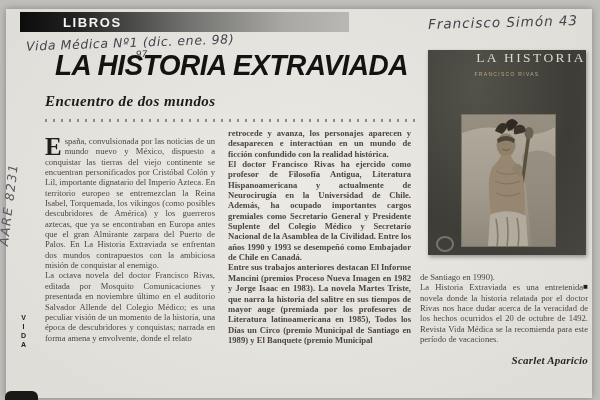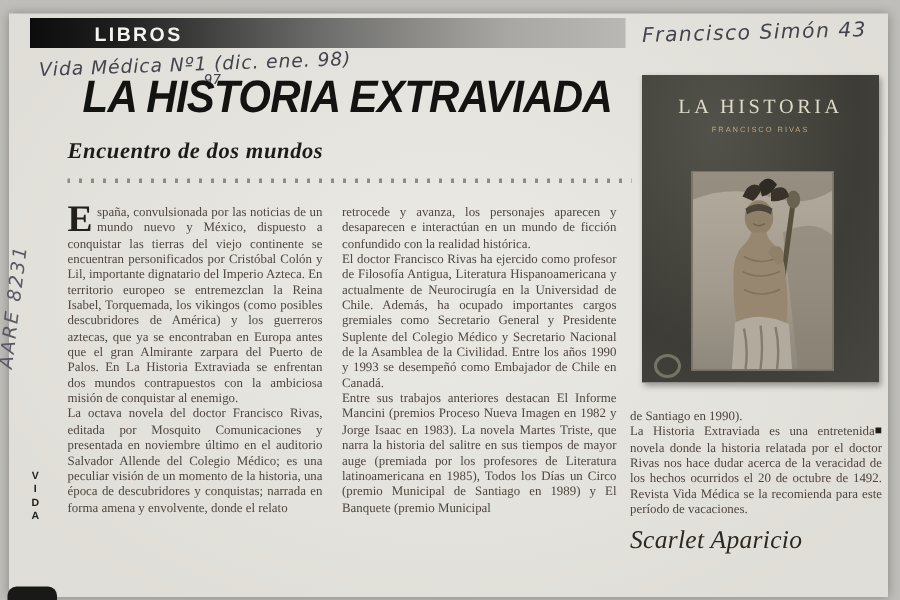--- a/index.html
+++ b/index.html
@@ -4,21 +4,21 @@
 <style>
   html,body{margin:0;padding:0;}
   .scan{position:relative;width:600px;height:400px;background:#bfbeba;overflow:hidden;
         font-family:"Liberation Serif",serif;}
   .page{position:absolute;left:6px;top:9px;width:586px;height:389px;background:#eae8e2;
         box-shadow:0 0 7px rgba(0,0,0,.30);}
   .page::after{content:"";position:absolute;inset:0;pointer-events:none;
         background:radial-gradient(ellipse at 50% 45%, rgba(255,255,255,.06), rgba(60,55,45,.06) 85%);}
 
   
-  .hbar{position:absolute;left:20px;top:12px;width:397px;height:20px;
+  .hbar{position:absolute;left:20px;top:12px;width:329px;height:20px;
         background:linear-gradient(90deg,#0c0c0c 0%,#1f1f1f 15%,#6f6f6d 50%,#a8a7a3 80%,#b9b8b4 100%);
         display:flex;align-items:center;}
   .hbar .lbl{margin-left:43px;color:#f4f4f1;font-family:"Liberation Sans",sans-serif;
         font-weight:800;font-size:13px;letter-spacing:1.6px;}
 
   
   .hw{position:absolute;font-family:"DejaVu Sans",sans-serif;font-style:italic;color:#44434e;}
   .hw1{left:26px;top:35px;font-size:12.5px;letter-spacing:.6px;transform:rotate(-2deg);white-space:nowrap;}
   .hw1sub{left:136px;top:49px;font-size:9px;transform:rotate(-2deg);}
   .hw2{left:428px;top:14px;font-size:13.5px;letter-spacing:1px;transform:rotate(-1.5deg);white-space:nowrap;}
@@ -32,42 +32,42 @@
   .subtitle{position:absolute;left:45px;top:93px;font-family:"Liberation Serif",serif;
         font-weight:bold;font-style:italic;font-size:15px;color:#1d1c19;letter-spacing:.4px;}
   .dotrule{position:absolute;left:45px;top:119px;width:376px;height:3px;
         background:repeating-linear-gradient(90deg,#8d8b84 0 2px,transparent 2px 8px);}
 
   
   .col{position:absolute;font-size:8.6px;line-height:10.35px;color:#4e463f;
         text-align:justify;font-family:"Liberation Serif",serif;}
   .col p{margin:0;}
   .c1{left:45px;top:136px;width:170px;}
-  .c2{left:228px;top:136px;width:183px;}
+  .c2{left:228px;top:128px;width:183px;font-weight:bold;}
   .c3{left:420px;top:272px;width:168px;}
   .dropcap{float:left;font-size:25px;line-height:19px;font-weight:bold;color:#23201c;
         padding:1px 3px 0 0;}
   .endmark{float:right;font-size:8px;color:#1e1d1a;line-height:10.35px;}
-  .byline{margin-top:11px;text-align:left;font-weight:normal;font-style:italic;
-        font-size:17px;color:#2b2721;letter-spacing:.2px;}
+  .byline{margin-top:11px;text-align:right;font-weight:bold;font-style:italic;
+        font-size:11px;color:#2b2721;letter-spacing:.2px;}
 
   
   .vida{position:absolute;left:20px;top:314px;writing-mode:vertical-rl;text-orientation:upright;
         font-family:"Liberation Sans",sans-serif;font-size:7px;font-weight:bold;color:#21211f;
         letter-spacing:2px;}
   .tab{position:absolute;left:5px;top:391px;width:33px;height:9px;background:#191918;
         border-radius:6px 6px 0 0;}
 
   
   .cover{position:absolute;left:428px;top:50px;width:158px;height:205px;
         background:radial-gradient(ellipse at 30% 18%,#53524a,#3d3c36 62%,#474640);
         box-shadow:1px 2px 4px rgba(0,0,0,.35);}
   .cover .t{font-family:"Liberation Serif",serif;text-align:center;color:#ded9c9;
         font-size:13.5px;letter-spacing:2.4px;line-height:16px;}
-  .cover .t1{padding-top:13px;}
+  .cover .t1{text-align:right;}
   .cover .auth{text-align:center;font-family:"Liberation Sans",sans-serif;font-size:5px;
         color:#bda67e;letter-spacing:1.3px;margin-top:5px;}
   .portrait{position:absolute;left:33px;top:64px;width:93px;height:131px;
         background:#a9a295;border:1px solid #7b7468;box-shadow:0 0 0 1px #2c2b26 inset;}
   .emblem{position:absolute;left:8px;top:186px;width:14px;height:12px;border:2px solid #8b8577;
         border-radius:50%;opacity:.75;}
 </style>
 </head>
 <body>
 

